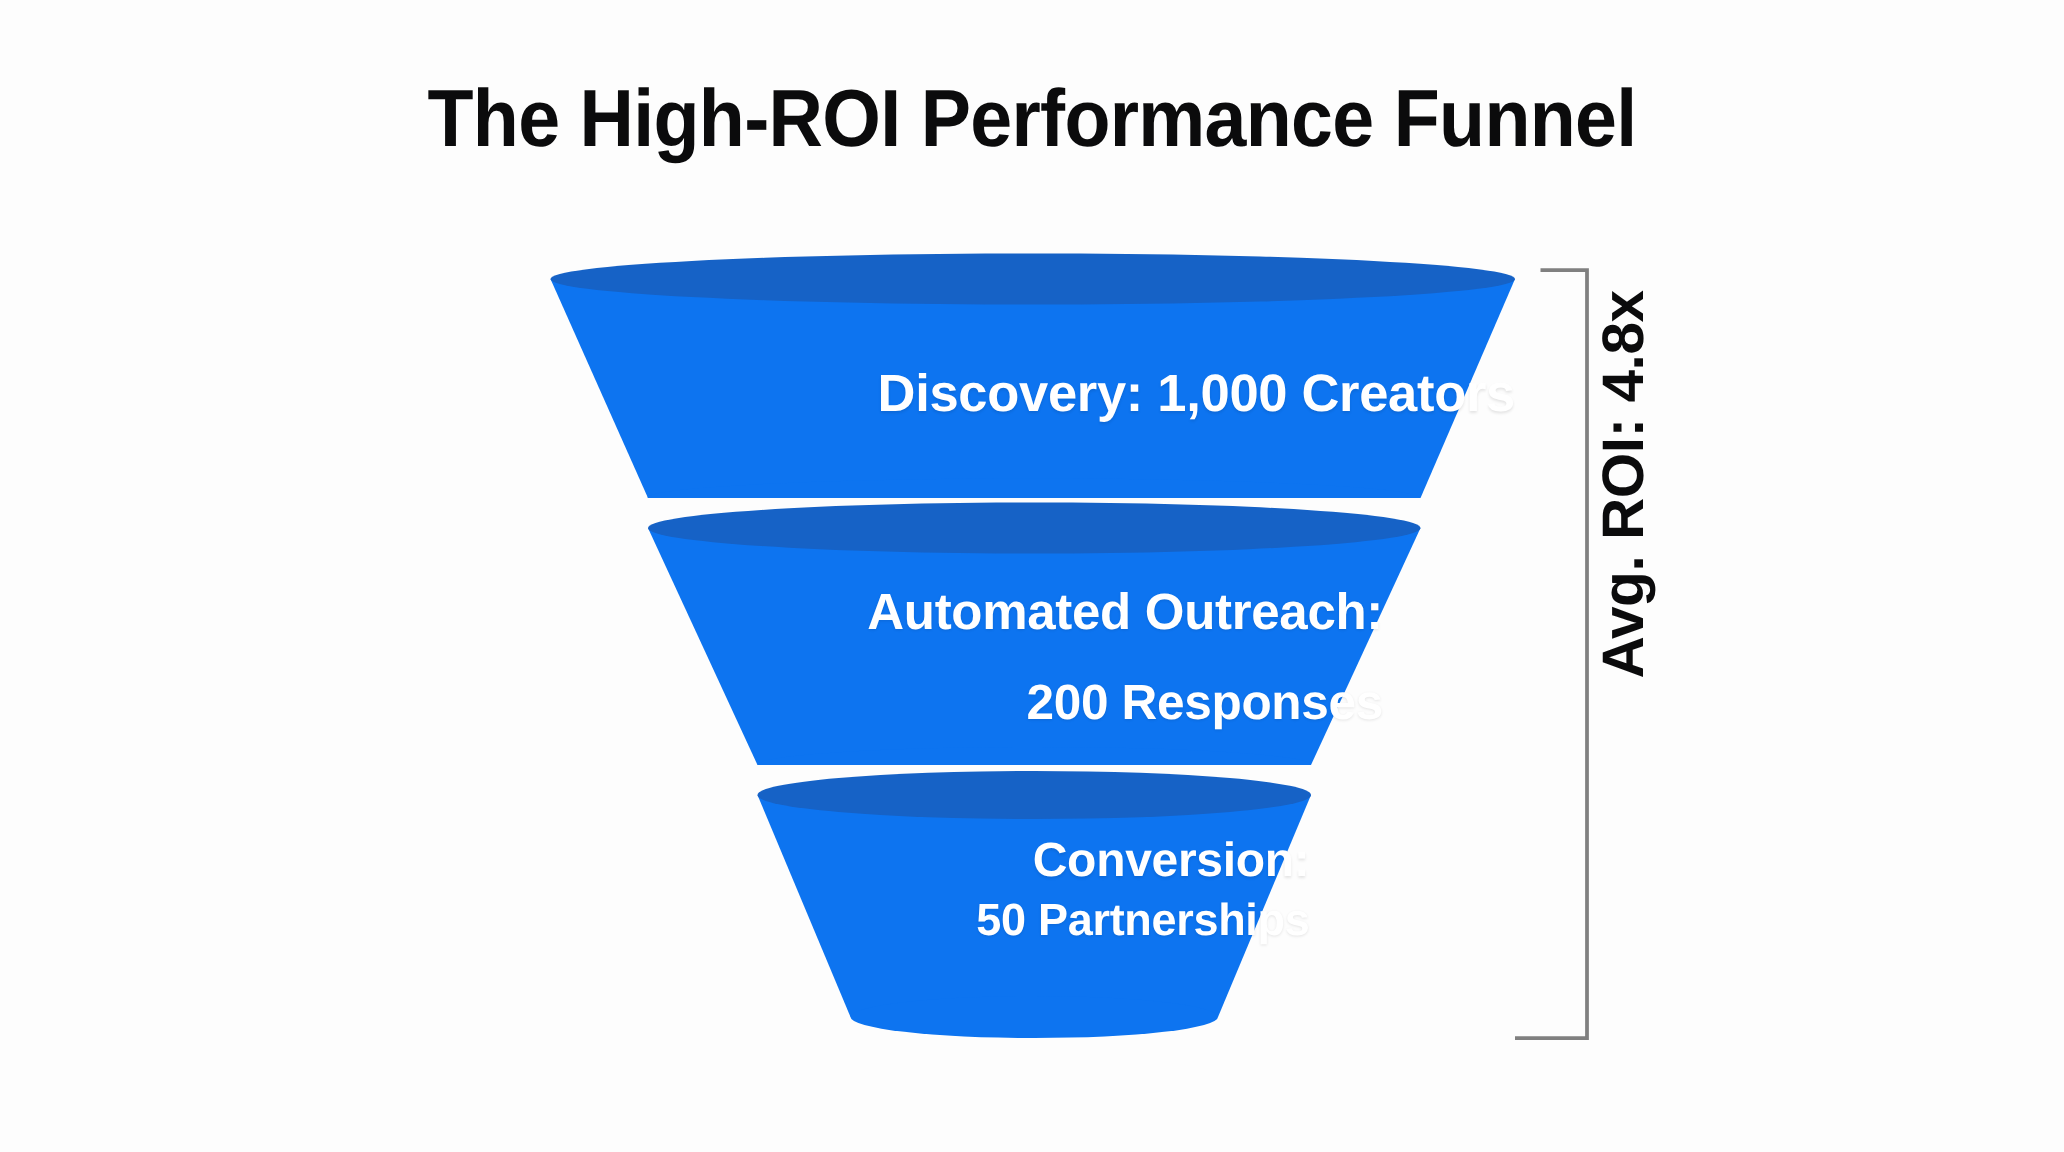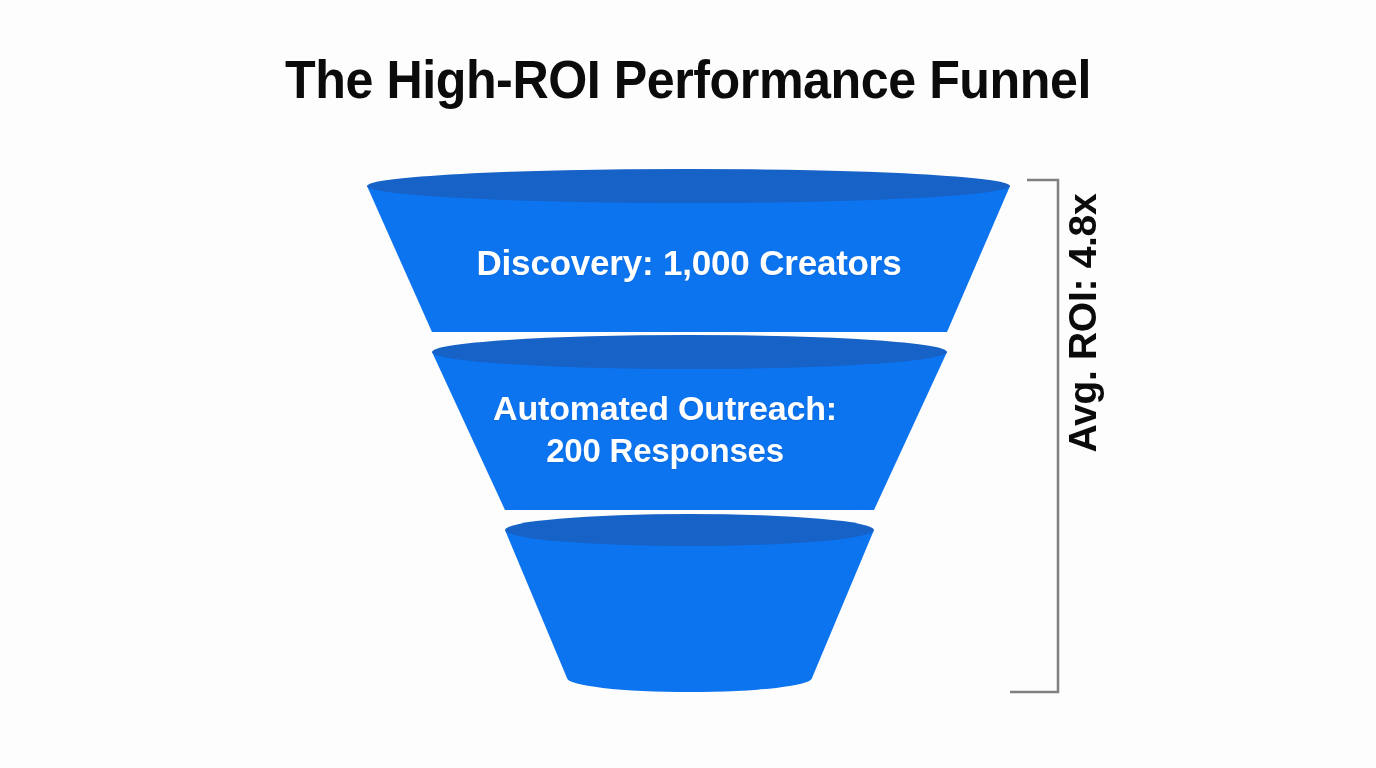--- a/index.html
+++ b/index.html
@@ -53,21 +53,21 @@
     left: 0;
     top: 0;
     width: 1376px;
     height: 768px;
     display: block;
   }
 
   
   .seg-label {
     position: absolute;
-    text-align: center;
+    text-align: right;
     color: #ffffff;
     font-weight: bold;
     line-height: 1.16;
     letter-spacing: -0.2px;
     text-shadow: 0 1px 2px rgba(0,0,0,0.10);
     white-space: nowrap;
     pointer-events: none;
   }
   .seg-label .l1 { display: block; }
   .seg-label .l2 { display: block; }
@@ -77,21 +77,21 @@
     top: 243px;
     width: 642px;
     font-size: 35px;
   }
   #label-2 {
     left: 408px;
     top: 389px;
     width: 514px;
     font-size: 34px;
   }
-  #label-2 .l2 { font-size: 33px; margin-top: 4px; }
+  #label-2 .l2 { font-size: 33px; margin-top: 21px; }
 
   #label-3 {
     left: 505px;
     top: 555px;
     width: 368px;
     font-size: 32px;
   }
   #label-3 .l2 { font-size: 30px; margin-top: 5px; }
 
   
@@ -164,20 +164,24 @@
 
     <div class="seg-label" id="label-1">
       <span class="l1">Discovery: 1,000 Creators</span>
     </div>
 
     <div class="seg-label" id="label-2">
       <span class="l1">Automated Outreach:</span>
       <span class="l2">200 Responses</span>
     </div>
 
+    <div class="seg-label" id="label-3">
+      <span class="l1">Conversion:</span>
+      <span class="l2">50 Partnerships</span>
+    </div>
   </div>
 
   <svg class="bracket-svg" viewBox="0 0 70 545">
     <path d="M17,15 L48,15 L48,527 L-174,527" fill="none" stroke="#808080" stroke-width="2.5"></path>
   </svg>
 
   <div class="roi-label">Avg. ROI: 4.8x</div>
 
 </div>
 

